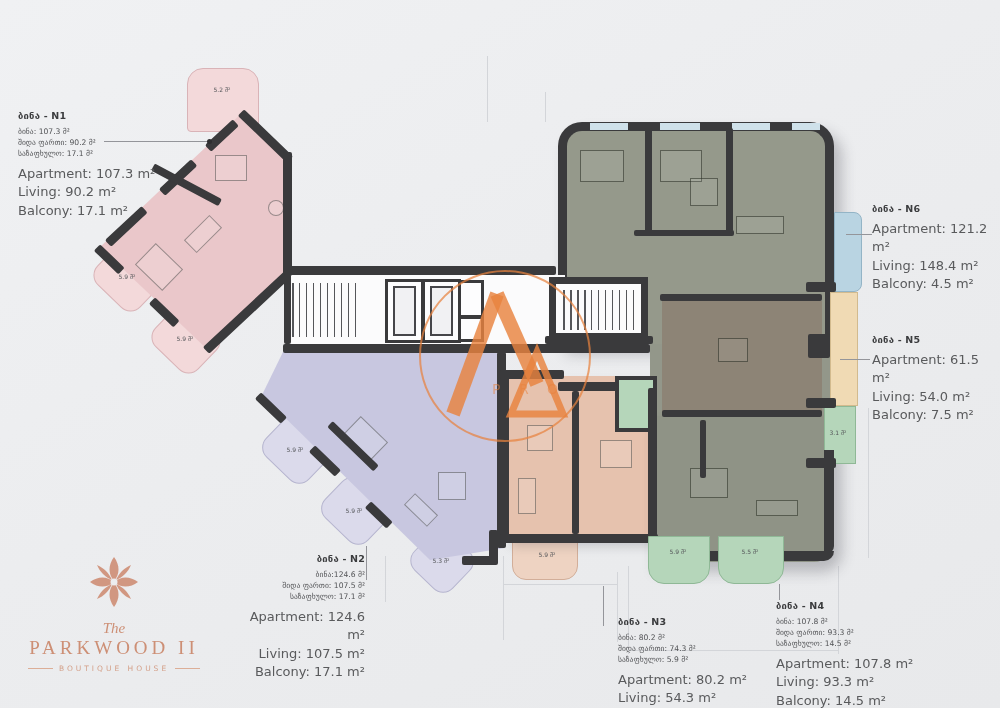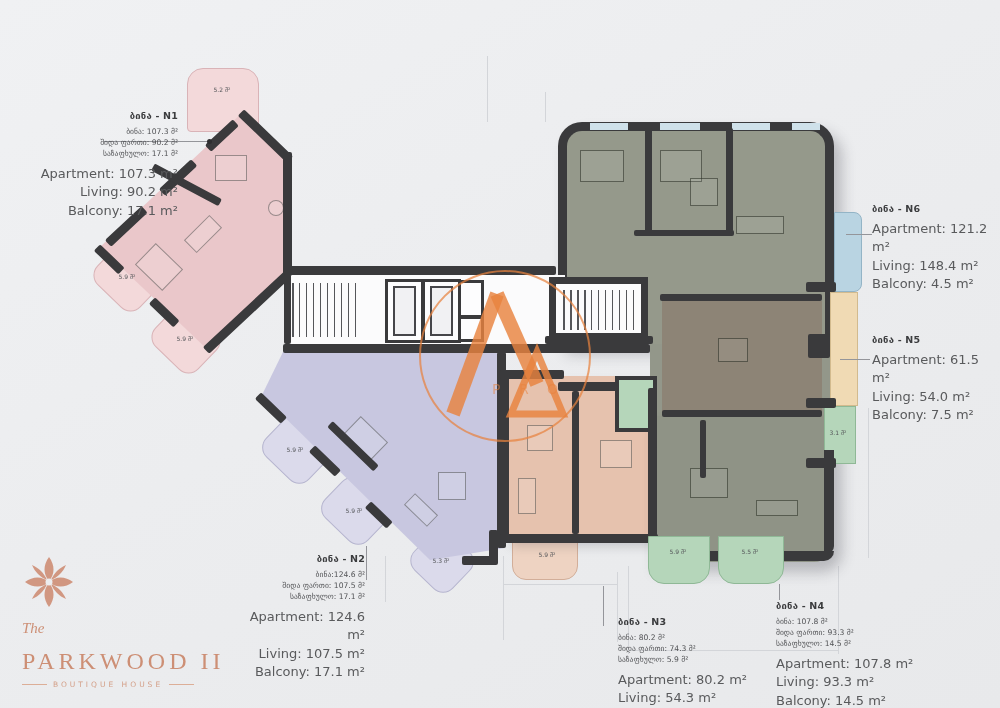--- a/index.html
+++ b/index.html
@@ -23,23 +23,23 @@
   .apt .eng{margin-top:6px;}
   .apt .eng div{font-size:13px;line-height:1.42;color:#595a5c;}
   .apt.right{text-align:right;}
   .stairs{position:absolute;background:repeating-linear-gradient(90deg,#55565a 0 1.5px,transparent 1.5px 7px);z-index:3;}
   .lift{position:absolute;background:#fdfdfe;border:3px solid #3a3a3c;z-index:3;}
   .lift>div{position:absolute;inset:4px 5px;border:2px solid #46464a;background:#f1f1f3;}
   .shaft{position:absolute;background:#fdfdfe;border:3px solid #3a3a3c;z-index:3;}
   .white-room{position:absolute;background:#fbfbfc;z-index:2;}
   .wm{position:absolute;z-index:6;pointer-events:none;}
   .wm-letters{position:absolute;z-index:6;font-size:14px;font-weight:normal;letter-spacing:7px;color:#e8823e;opacity:.55;pointer-events:none;text-align:right;}
-  .brand{position:absolute;left:22px;top:554px;width:172px;text-align:left;z-index:9;color:#cd8f75;}
+  .brand{position:absolute;left:28px;top:554px;width:172px;text-align:center;z-index:9;color:#cd8f75;}
   .brand .the{font-family:"Liberation Serif","DejaVu Serif",serif;font-style:italic;font-size:15px;margin-top:6px;}
-  .brand .name{font-family:"Liberation Serif","DejaVu Serif",serif;font-size:24px;letter-spacing:4px;margin-top:11px;white-space:nowrap;}
+  .brand .name{font-family:"Liberation Serif","DejaVu Serif",serif;font-size:19px;letter-spacing:4px;margin-top:0;white-space:nowrap;}
   .brand .sub{display:flex;align-items:center;justify-content:center;gap:6px;margin-top:5px;}
   .brand .sub .ln{height:1px;width:30px;background:#dcae97;}
   .brand .sub .tx{font-size:7.5px;letter-spacing:3px;color:#d4a089;white-space:nowrap;}
 </style>
 </head>
 <body>
 
 <div class="canvas">
 
   <div class="dim" style="left:487px;top:56px;width:1px;height:66px;"></div>
@@ -172,21 +172,21 @@
   <span class="blabel" style="left:750px;top:551px;">5.5 მ²</span>
 
   <svg class="wm" style="left:415px;top:266px;" width="180" height="182" viewBox="0 0 180 182">
     <circle cx="90" cy="90" r="85" fill="none" stroke="#e8823e" stroke-width="2" opacity="0.72"></circle>
     <path d="M 38 148 L 82 28" stroke="#e8823e" stroke-width="14" fill="none" opacity="0.82"></path>
     <path d="M 82 28 L 122 118" stroke="#e8823e" stroke-width="14" fill="none" opacity="0.82"></path>
     <path d="M 96 148 L 122 86 L 148 148 Z" stroke="#e8823e" stroke-width="7" fill="none" opacity="0.82"></path>
   </svg>
   <span class="wm-letters" style="left:492px;top:381px;">P R O</span>
 
-  <div class="apt" style="left:18px;top:110px;width:160px;text-align:right;">
+  <div class="apt" style="left:18px;top:110px;width:160px;">
     <h3>ბინა - N1</h3>
     <div class="geo">
       <div>ბინა: 107.3 მ²</div>
       <div>შიდა ფართი: 90.2 მ²</div>
       <div>საზაფხულო: 17.1 მ²</div>
     </div>
     <div class="eng">
       <div>Apartment: 107.3 m²</div>
       <div>Living: 90.2 m²</div>
       <div>Balcony: 17.1 m²</div>

